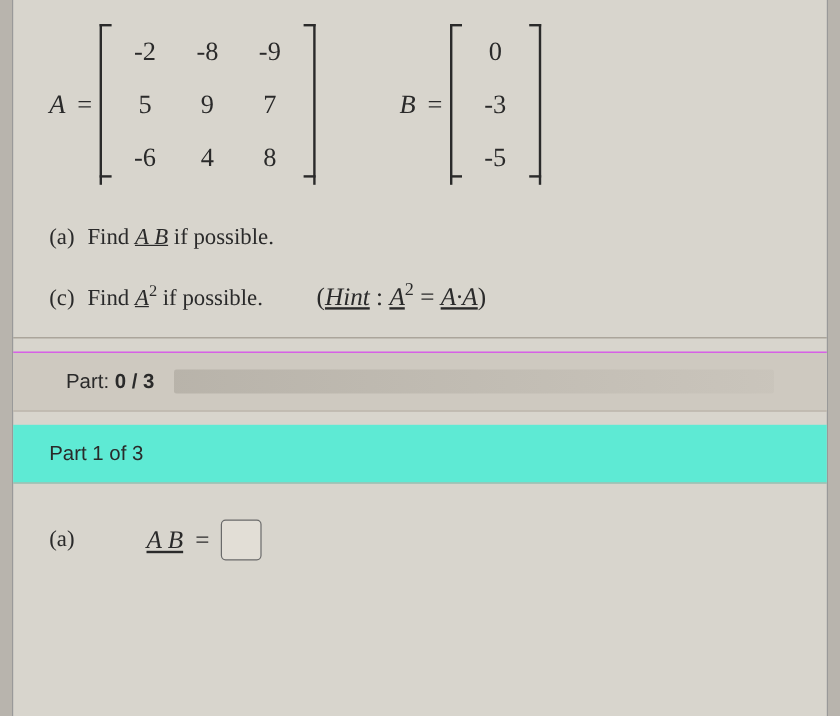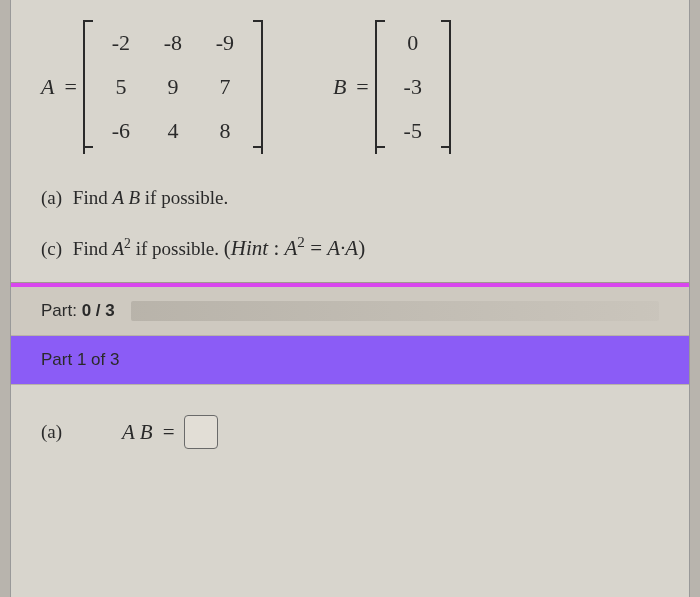--- a/index.html
+++ b/index.html
@@ -105,52 +105,54 @@
     .question-item {
       font-size: 19px;
       margin: 18px 0;
       line-height: 1.5;
     }
     .question-item .label {
       margin-right: 6px;
     }
     .ital {
       font-style: italic;
+      text-decoration: underline;
     }
     .hint {
       font-size: 21px;
+      margin-left: 40px;
     }
     .sup {
       font-size: 0.72em;
       vertical-align: super;
     }
     .separator {
       border-top: 1px solid #a09a90;
       margin: 18px -30px 0 -30px;
     }
     .part-bar {
       background: #cec9c0;
-      margin: 0 -30px;
-      padding: 14px 30px;
+      margin: 11px -30px;
+      padding: 14px 44px;
       font-size: 17px;
       font-family: -apple-system, Helvetica, Arial, sans-serif;
-      border-top: 4px solid #d946ef;
+      border-top: 1px solid #d946ef;
       border-bottom: 1px solid #b8b2a7;
       display: flex;
       align-items: center;
       gap: 16px;
     }
     .part-bar .progress-shade {
       flex: 1;
       height: 20px;
       background: linear-gradient(90deg, rgba(120,115,105,0.25), rgba(120,115,105,0.05));
       border-radius: 2px;
     }
     .part-section {
-      background: #8b5cf6;
+      background: #5eead4;
       margin: 0 -30px;
       padding: 14px 30px;
       font-size: 17px;
       font-family: -apple-system, Helvetica, Arial, sans-serif;
       border-bottom: 1px solid #b8b2a7;
     }
     .answer-row {
       display: flex;
       align-items: center;
       gap: 60px;

